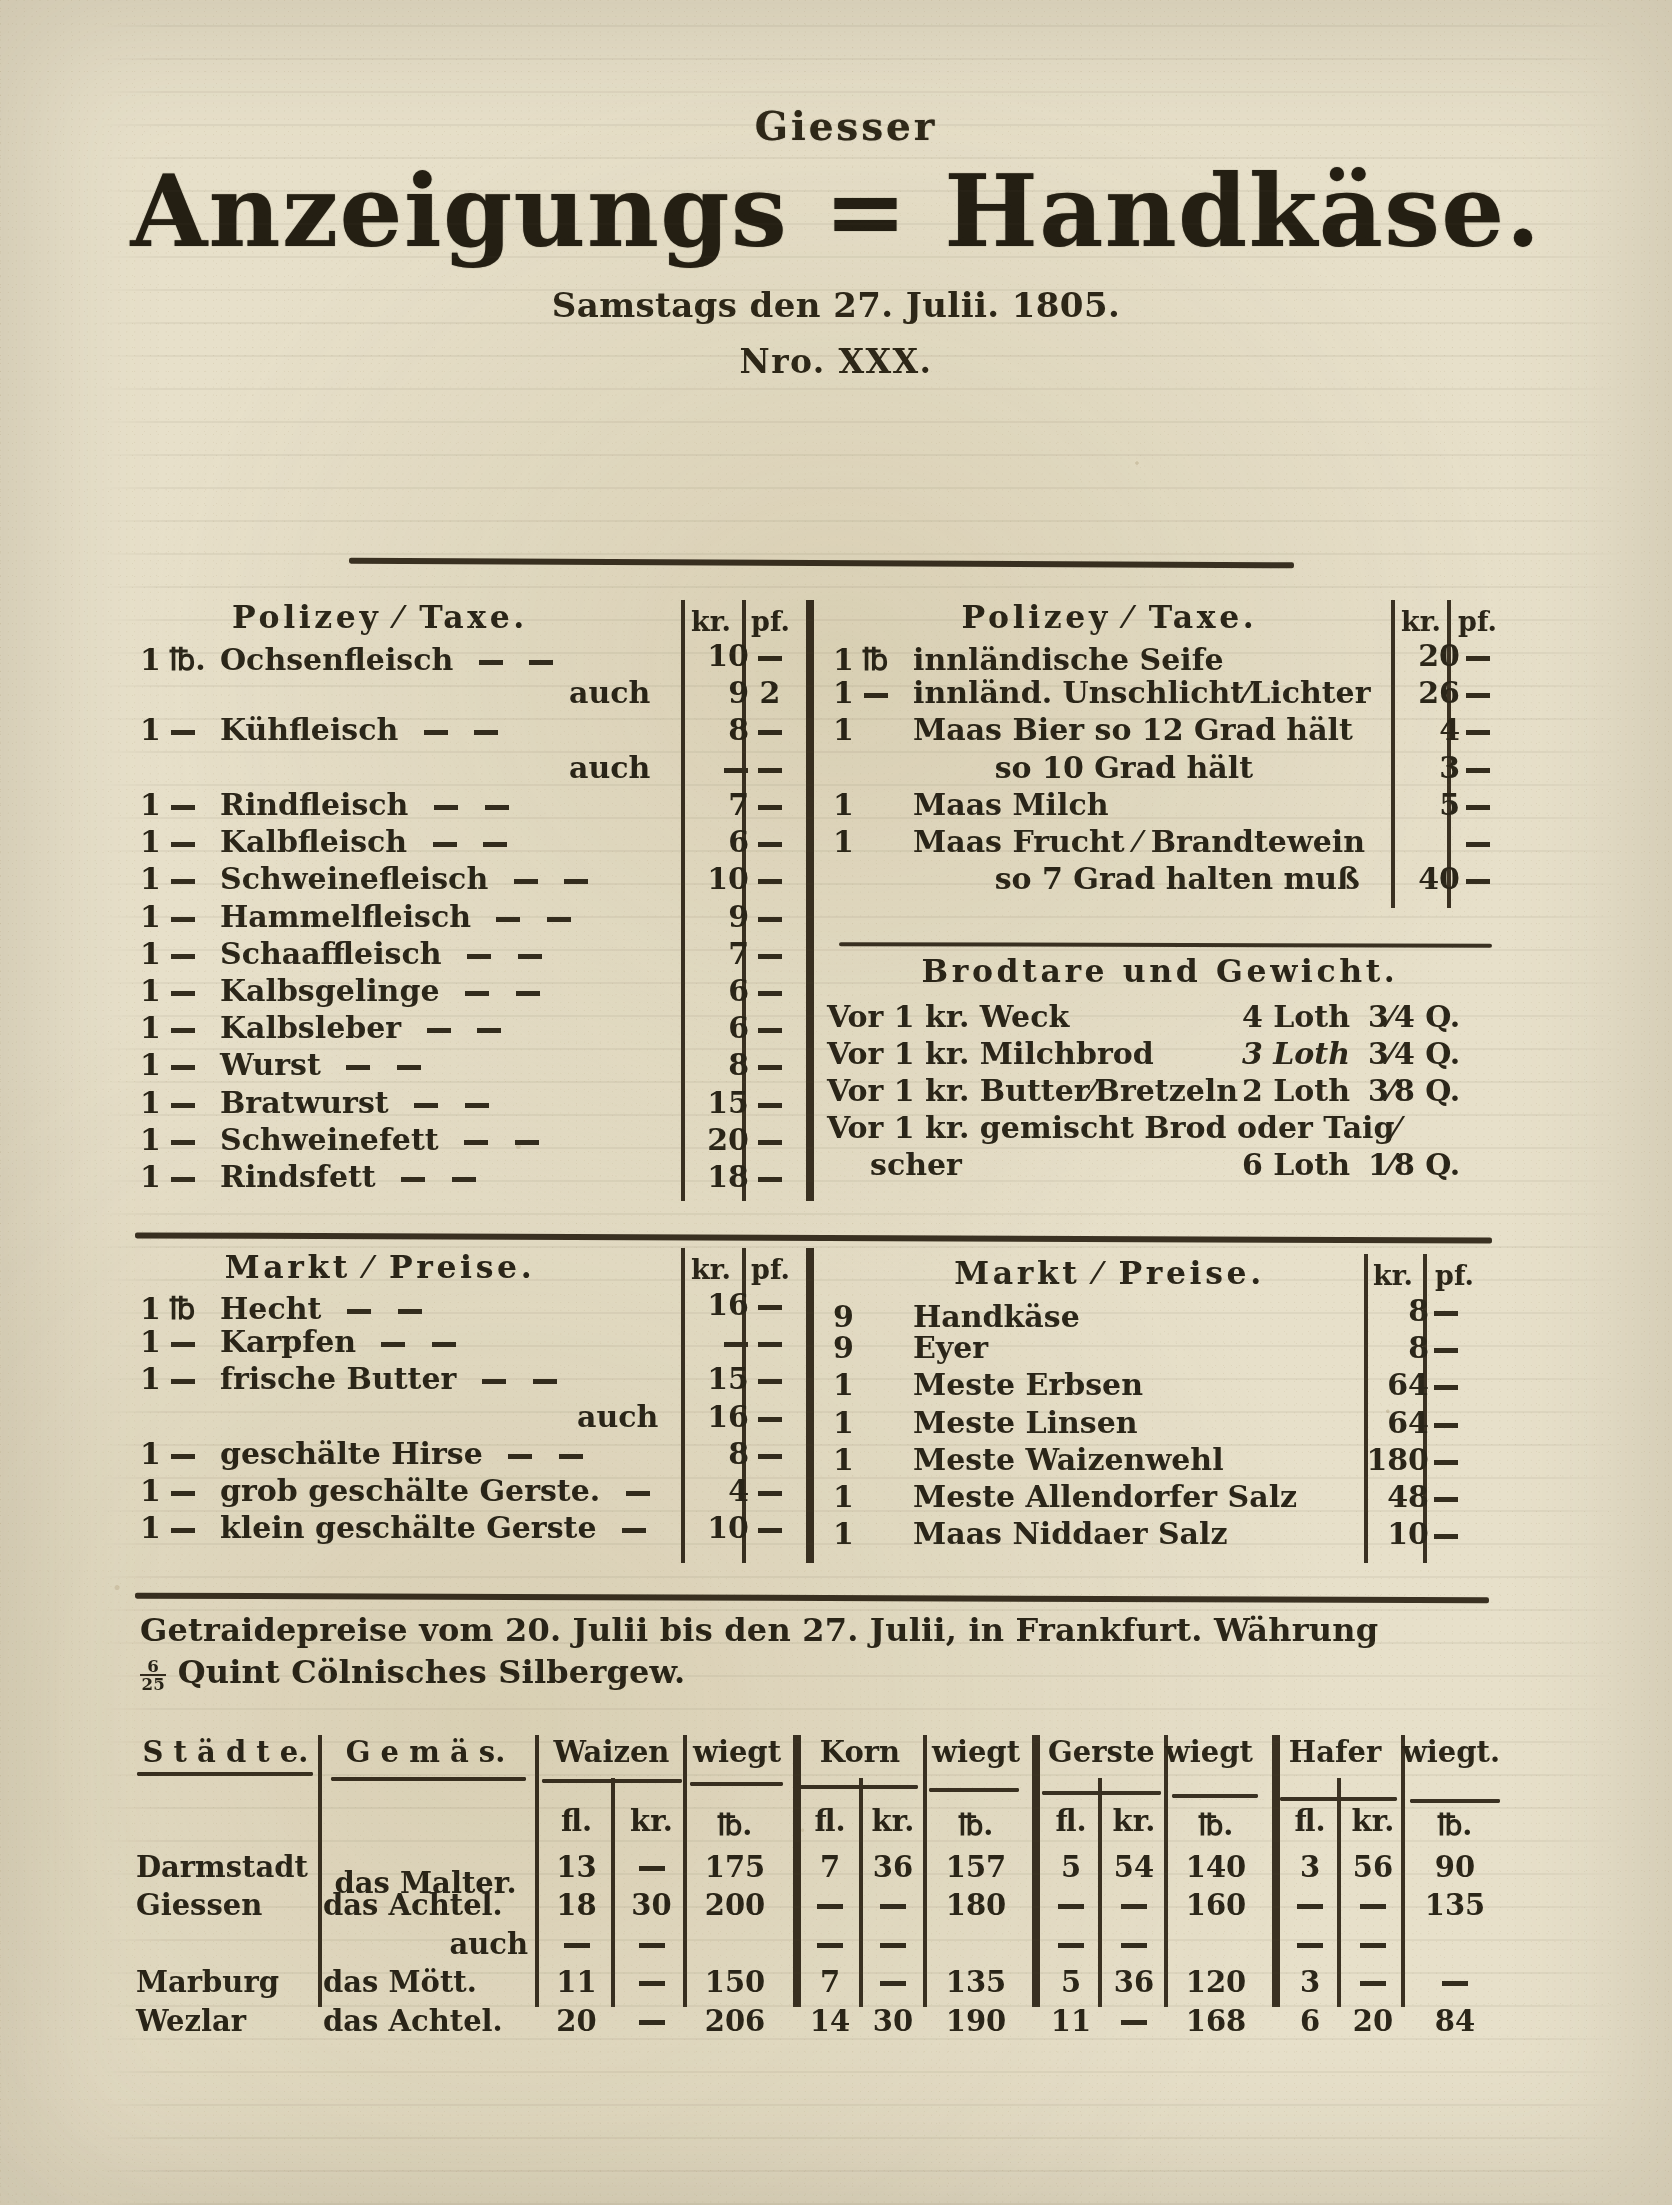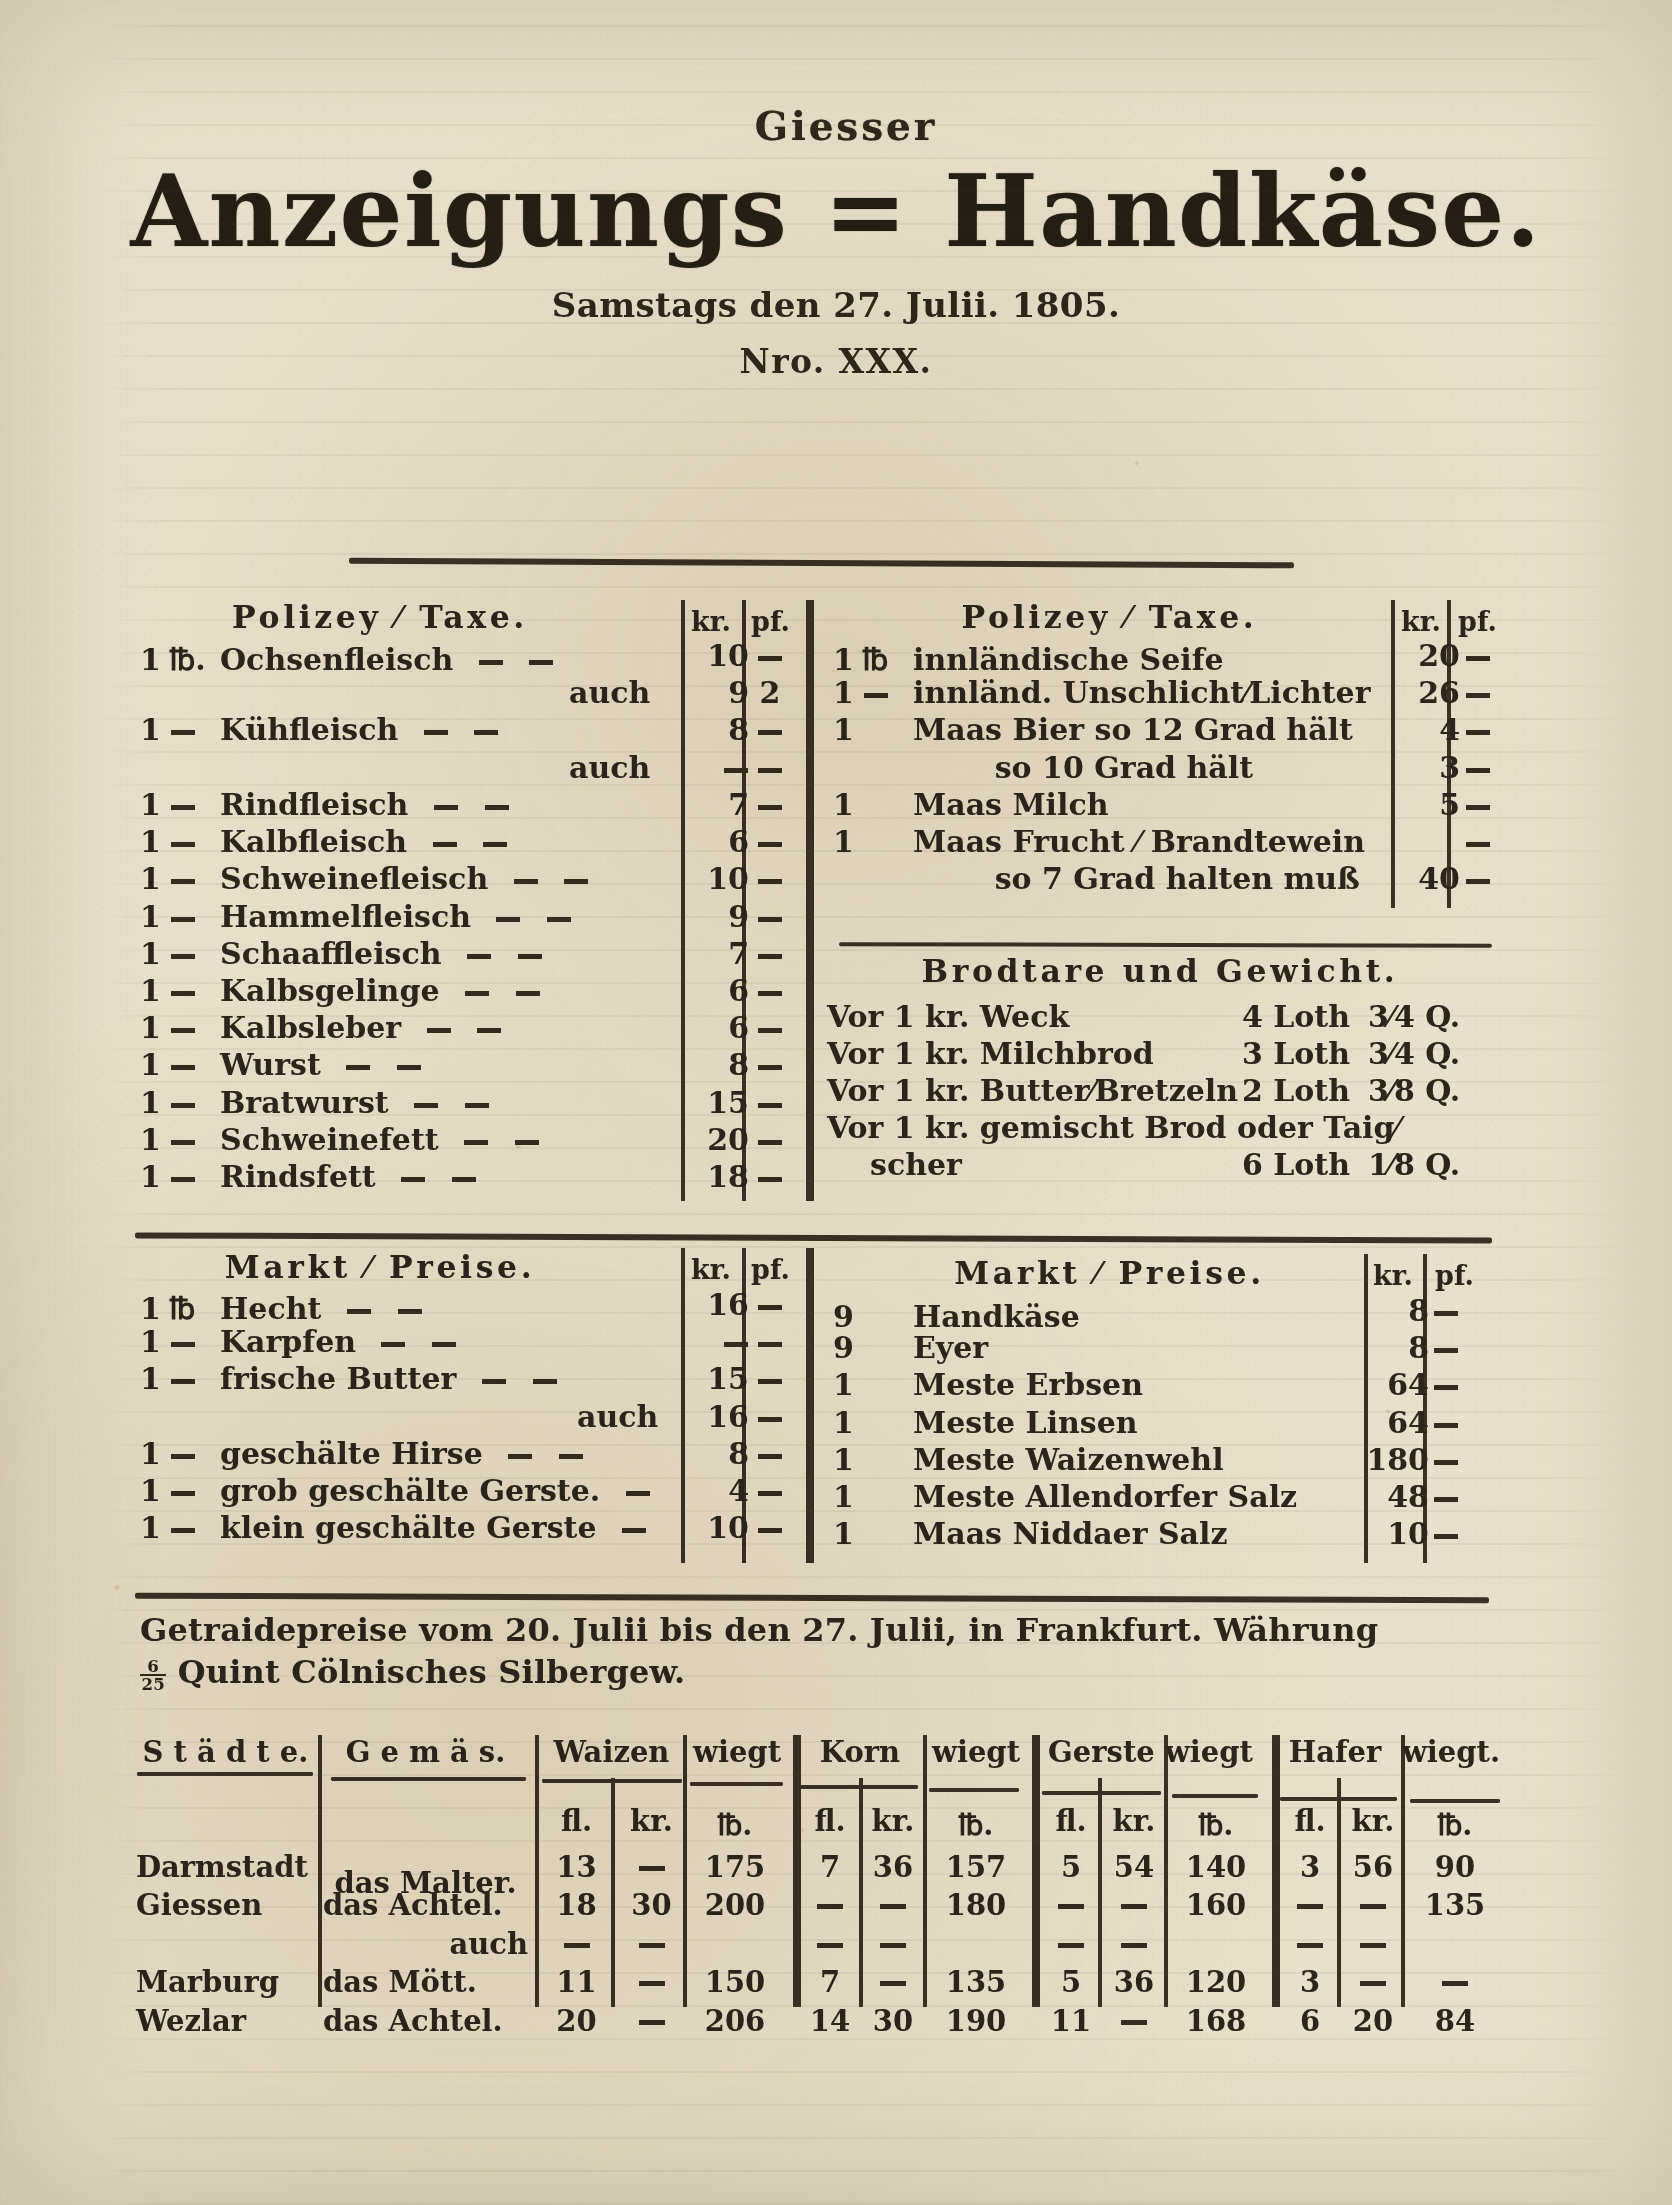--- a/index.html
+++ b/index.html
@@ -211,21 +211,21 @@
   <div class="sec" style="left:827px;top:952px;width:666px;">
     <div class="hdg fr" style="width:666px;">Brodtare und Gewicht.</div>
     <div id="brod-rows" style="position:relative;margin-top:10px;">
         <div style="position: relative; height: 37px; white-space: nowrap; font-size: 30px; font-weight: 700;">
           <span style="position: absolute; left: 0px; top: 0px;">Vor 1 kr. Weck</span>
           <span style="position: absolute; left: 0px; width: 523px; text-align: right; top: 0px;">4 Loth</span>
           <span style="position: absolute; left: 541px; top: 0px;">3⁄4 Q.</span>
         </div>
         <div style="position: relative; height: 37px; white-space: nowrap; font-size: 30px; font-weight: 700;">
           <span style="position: absolute; left: 0px; top: 0px;">Vor 1 kr. Milchbrod</span>
-          <span style="position: absolute; left: 0px; width: 523px; text-align: right; top: 0px;">3 Loth</span>
+          <span style="position: absolute; left: 0px; width: 523px; text-align: right; top: 0px; font-style: italic;">3 Loth</span>
           <span style="position: absolute; left: 541px; top: 0px;">3⁄4 Q.</span>
         </div>
         <div style="position: relative; height: 37px; white-space: nowrap; font-size: 30px; font-weight: 700;">
           <span style="position: absolute; left: 0px; top: 0px;">Vor 1 kr. Butter⁄Bretzeln</span>
           <span style="position: absolute; left: 0px; width: 523px; text-align: right; top: 0px;">2 Loth</span>
           <span style="position: absolute; left: 541px; top: 0px;">3⁄8 Q.</span>
         </div>
         <div style="position: relative; height: 37px; white-space: nowrap; font-size: 30px; font-weight: 700;">
           <span style="position: absolute; left: 0px; top: 0px;">Vor 1 kr. gemischt Brod oder Taig⁄</span>
         </div>

